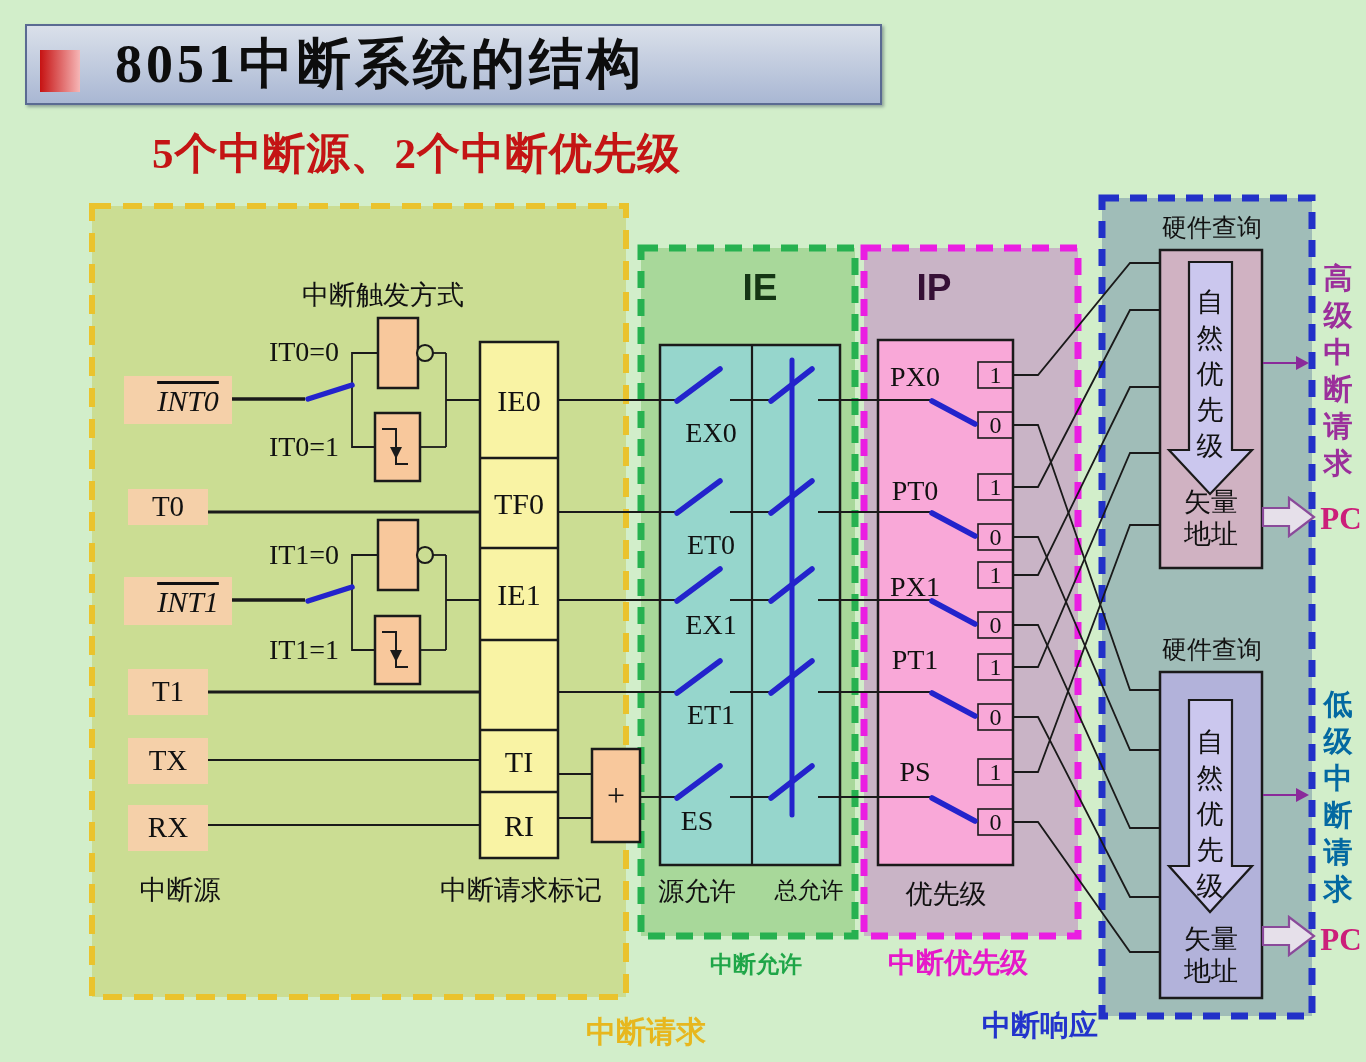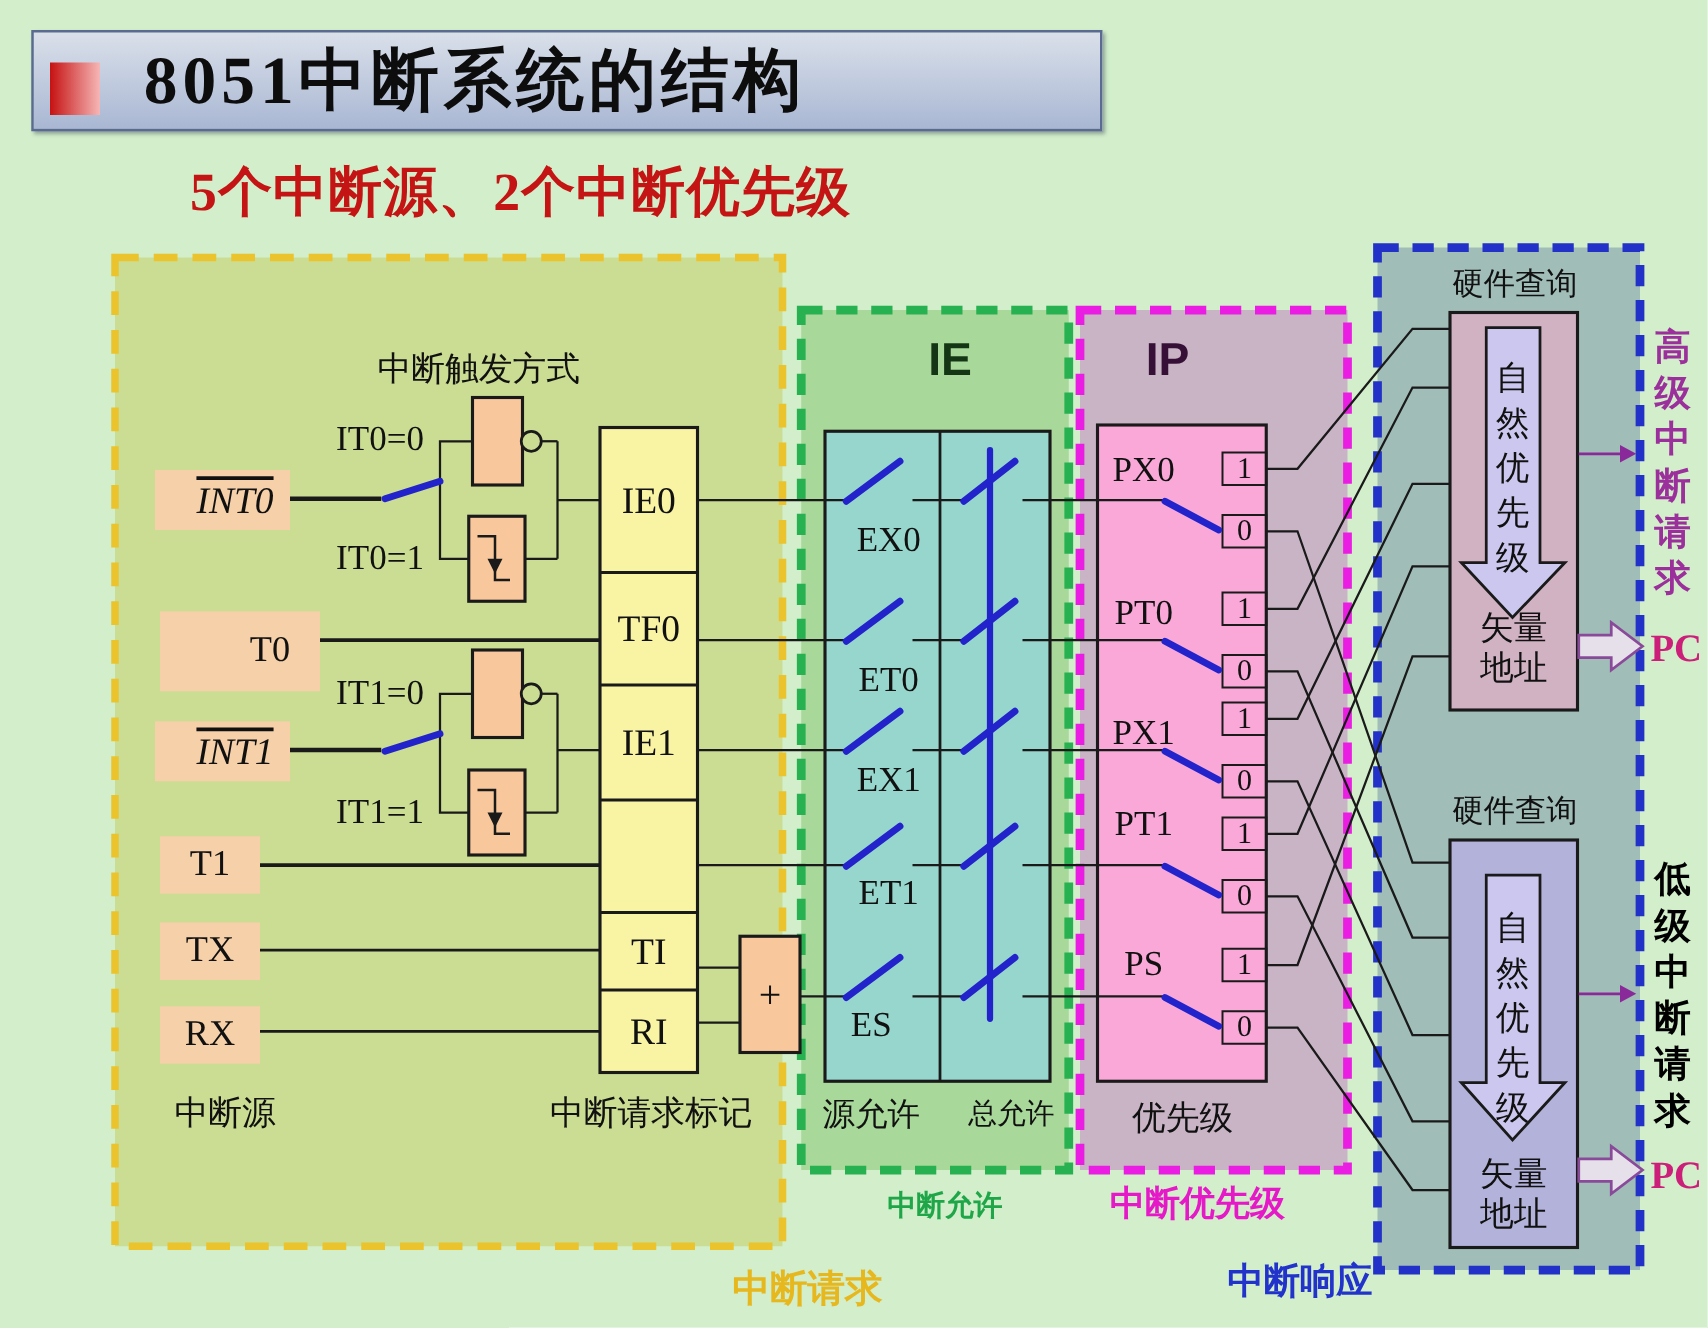--- a/index.html
+++ b/index.html
@@ -213,21 +213,21 @@
 
   <div id="title-bar">
     <div id="title-bullet"></div>
     <div id="title-text">8051中断系统的结构</div>
   </div>
   <div id="subtitle">5个中断源、2个中断优先级</div>
 
   <div class="lbl cjk" style="left:298px;top:280px;width:170px;height:32px;font-size:27px;">中断触发方式</div>
 
   <div class="lbl src-box src-int" style="left:124px;top:376px;width:88px;height:48px;">INT0</div>
-  <div class="lbl src-box" style="left:128px;top:489px;width:80px;height:64px;padding-left:48px;">T0</div>
+  <div class="lbl src-box" style="left:128px;top:489px;width:80px;height:36px;">T0</div>
   <div class="lbl src-box src-int" style="left:124px;top:577px;width:88px;height:48px;">INT1</div>
   <div class="lbl src-box" style="left:128px;top:669px;width:80px;height:46px;">T1</div>
   <div class="lbl src-box" style="left:128px;top:738px;width:80px;height:46px;">TX</div>
   <div class="lbl src-box" style="left:128px;top:805px;width:80px;height:46px;">RX</div>
 
   <div class="lbl trig-lbl" style="left:256px;top:337px;width:96px;height:30px;">IT0=0</div>
   <div class="lbl trig-lbl" style="left:256px;top:432px;width:96px;height:30px;">IT0=1</div>
   <div class="lbl trig-lbl" style="left:256px;top:540px;width:96px;height:30px;">IT1=0</div>
   <div class="lbl trig-lbl" style="left:256px;top:635px;width:96px;height:30px;">IT1=1</div>
 
@@ -276,18 +276,18 @@
 
   <div class="lbl cjk" style="left:1152px;top:212px;width:120px;height:32px;font-size:25px;">硬件查询</div>
   <div class="cjk vert" style="position:absolute;left:1194px;top:284px;width:32px;font-size:27px;line-height:36px;color:#111;">自然优先级</div>
   <div class="cjk vert" style="position:absolute;left:1177px;top:486px;width:68px;font-size:27px;line-height:32px;color:#111;">矢量地址</div>
   <div class="cjk vert" style="position:absolute;left:1320px;top:260px;width:36px;font-size:29px;line-height:37px;font-weight:bold;color:#9b2f9b;">高级中断请求</div>
   <div class="lbl" style="left:1318px;top:502px;width:46px;height:34px;font-size:31px;font-weight:bold;color:#cc1f7a;">PC</div>
 
   <div class="lbl cjk" style="left:1152px;top:634px;width:120px;height:32px;font-size:25px;">硬件查询</div>
   <div class="cjk vert" style="position:absolute;left:1194px;top:724px;width:32px;font-size:27px;line-height:36px;color:#111;">自然优先级</div>
   <div class="cjk vert" style="position:absolute;left:1177px;top:923px;width:68px;font-size:27px;line-height:32px;color:#111;">矢量地址</div>
-  <div class="cjk vert" style="position:absolute;left:1320px;top:686px;width:36px;font-size:29px;line-height:37px;font-weight:bold;color:#000000;">低级中断请求</div>
+  <div class="cjk vert" style="position:absolute;left:1320px;top:686px;width:36px;font-size:29px;line-height:37px;font-weight:bold;color:#0369a1;">低级中断请求</div>
   <div class="lbl" style="left:1318px;top:923px;width:46px;height:34px;font-size:31px;font-weight:bold;color:#cc1f7a;">PC</div>
 
   <div class="lbl cjk" style="left:975px;top:1008px;width:130px;height:36px;font-size:29px;font-weight:bold;color:#2233cc;">中断响应</div>
 
 </div>
 
 </body></html>

